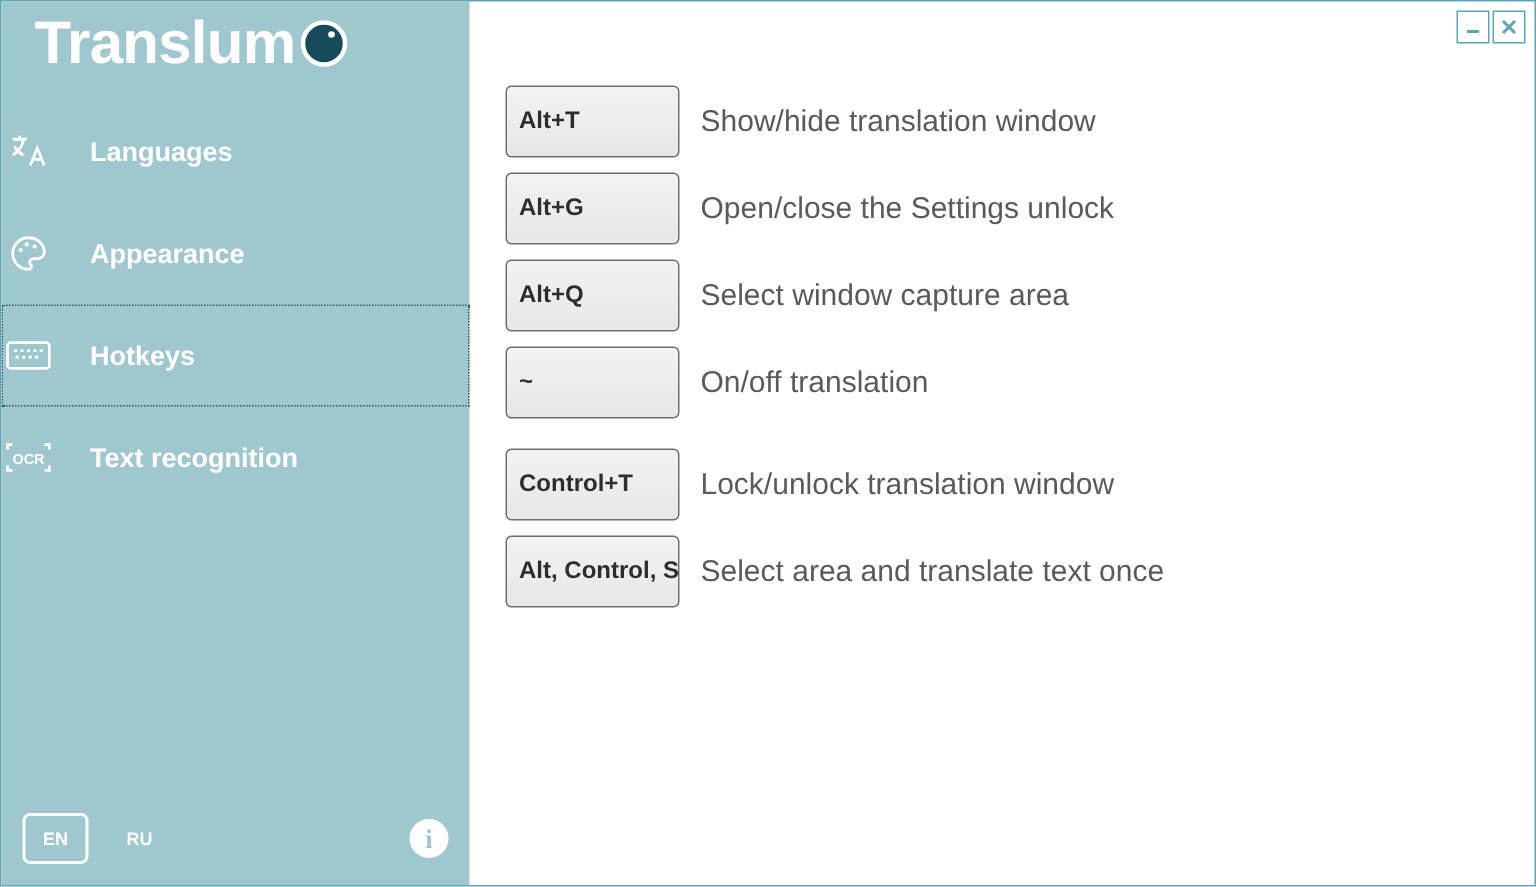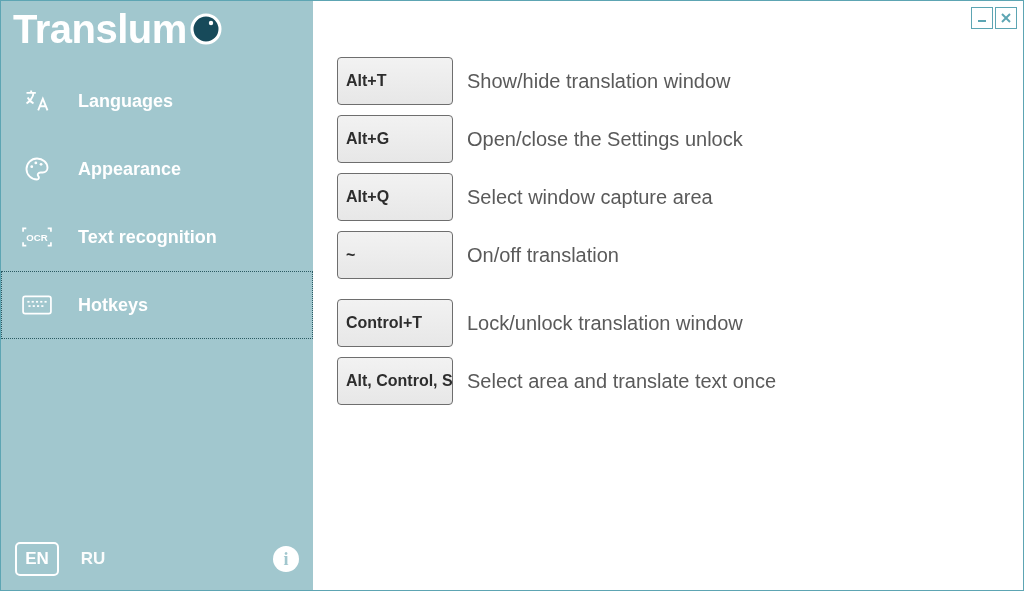--- a/index.html
+++ b/index.html
@@ -9,21 +9,21 @@
   
   .sidebar {
     width: 312px;
     height: 100%;
     background: #a1c7ce;
     display: flex;
     flex-direction: column;
     position: relative;
   }
   .logo {
-    padding: 8px 14px 18px 12px;
+    padding: 8px 14px 18px 22px;
     display: flex;
     align-items: center;
   }
   .logo-text {
     font-size: 40px;
     font-weight: 700;
     color: #ffffff;
     letter-spacing: -0.5px;
     line-height: 1;
   }
@@ -33,21 +33,21 @@
     margin-left: 2px;
     display: inline-flex;
     align-items: center;
     justify-content: center;
   }
 
   .nav { display: flex; flex-direction: column; }
   .nav-item {
     display: flex;
     align-items: center;
-    padding: 18px 10px 18px 20px;
+    padding: 18px 10px 18px 2px;
     color: #ffffff;
     font-size: 18px;
     font-weight: 700;
     cursor: pointer;
     border: 1px dotted transparent;
   }
   .nav-item.active {
     border: 1px dotted #2b5a62;
   }
   .nav-icon {
@@ -70,21 +70,21 @@
     right: 14px;
     display: flex;
     align-items: center;
   }
   .lang-btn {
     width: 44px;
     height: 34px;
     border: 2px solid #ffffff;
     border-radius: 5px;
     color: #ffffff;
-    font-size: 17px;
+    font-size: 12px;
     font-weight: 700;
     display: flex;
     align-items: center;
     justify-content: center;
     margin-right: 12px;
     cursor: pointer;
     background: transparent;
   }
   .lang-btn.inactive { border-color: transparent; font-weight: 600; opacity: 0.95; }
   .info-btn {
@@ -185,30 +185,20 @@
     <div class="nav-item">
       <span class="nav-icon">
         <svg viewBox="0 0 24 24" width="28" height="28" stroke="#fff" stroke-width="1.6" fill="none">
           <path d="M12 3a9 9 0 1 0 0 18c2 0 2-2 1-3s0-3 2-3h2a4 4 0 0 0 4-4c0-4.4-4-8-9-8z"></path>
           <circle cx="7.5" cy="10" r="1.2" fill="#fff" stroke="none"></circle>
           <circle cx="11" cy="6.8" r="1.2" fill="#fff" stroke="none"></circle>
           <circle cx="15.5" cy="8" r="1.2" fill="#fff" stroke="none"></circle>
         </svg>
       </span>
       <span class="nav-label">Appearance</span>
-    </div>
-
-    <div class="nav-item">
-      <span class="nav-icon">
-        <svg viewBox="0 0 28 20" width="32" height="22" stroke="#fff" stroke-width="1.6" fill="none">
-          <path d="M1 5V2h3M27 5V2h-3M1 15v3h3M27 15v3h-3"></path>
-          <text x="14" y="14" text-anchor="middle" font-size="9" font-family="Arial" fill="#fff" stroke="none" font-weight="700">OCR</text>
-        </svg>
-      </span>
-      <span class="nav-label">Text recognition</span>
     </div>
 
     <div class="nav-item active">
       <span class="nav-icon">
         <svg viewBox="0 0 28 20" width="32" height="22" stroke="#fff" stroke-width="1.6" fill="none">
           <rect x="1" y="2" width="26" height="16" rx="2"></rect>
           <line x1="5" y1="7" x2="7" y2="7"></line>
             <line x1="9" y1="7" x2="11" y2="7"></line>
             <line x1="13" y1="7" x2="15" y2="7"></line>
             <line x1="17" y1="7" x2="19" y2="7"></line>
@@ -217,20 +207,30 @@
             <line x1="10" y1="11" x2="12" y2="11"></line>
             <line x1="14" y1="11" x2="16" y2="11"></line>
             <line x1="18" y1="11" x2="20" y2="11"></line>
           <line x1="9" y1="22" x2="11" y2="22"></line>
             <line x1="13" y1="22" x2="15" y2="22"></line>
             <line x1="17" y1="22" x2="19" y2="22"></line>
         </svg>
       </span>
       <span class="nav-label">Hotkeys</span>
     </div>
+
+    <div class="nav-item">
+      <span class="nav-icon">
+        <svg viewBox="0 0 28 20" width="32" height="22" stroke="#fff" stroke-width="1.6" fill="none">
+          <path d="M1 5V2h3M27 5V2h-3M1 15v3h3M27 15v3h-3"></path>
+          <text x="14" y="14" text-anchor="middle" font-size="9" font-family="Arial" fill="#fff" stroke="none" font-weight="700">OCR</text>
+        </svg>
+      </span>
+      <span class="nav-label">Text recognition</span>
+    </div>
   </div>
 
   <div class="sidebar-footer">
     <div class="lang-btn">EN</div>
     <div class="lang-btn inactive">RU</div>
     <div class="info-btn">
       <span>i</span>
     </div>
   </div>
 </div>

